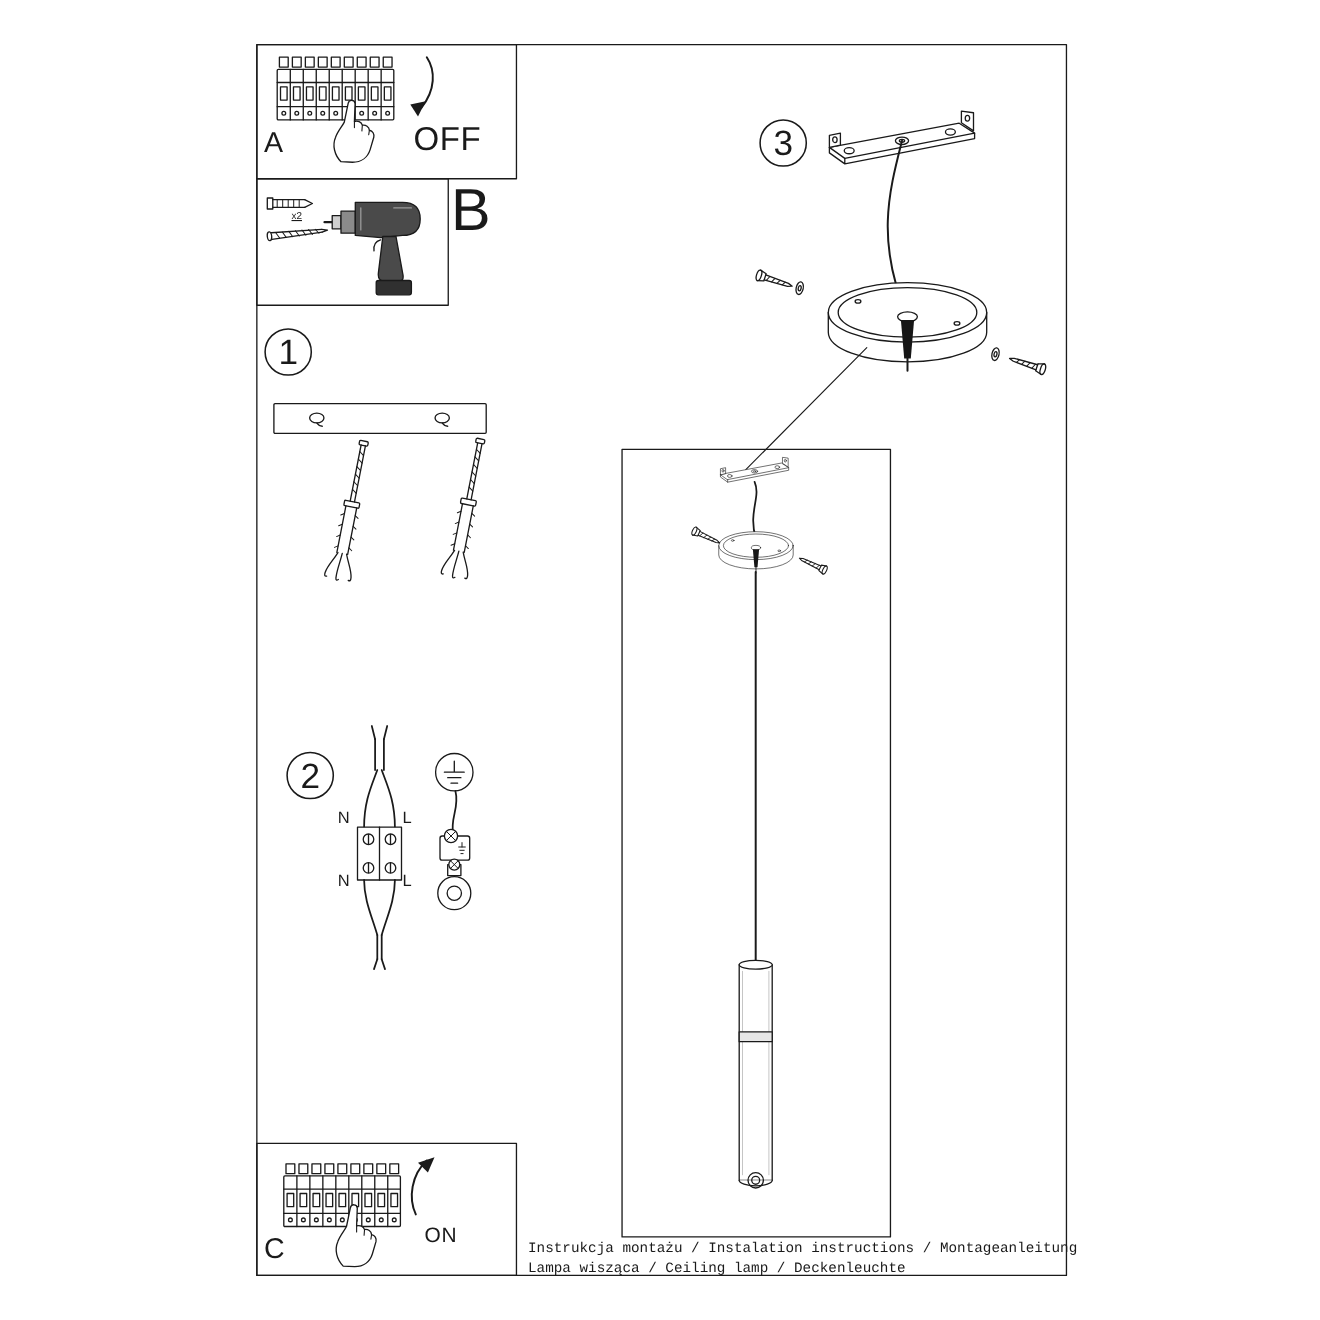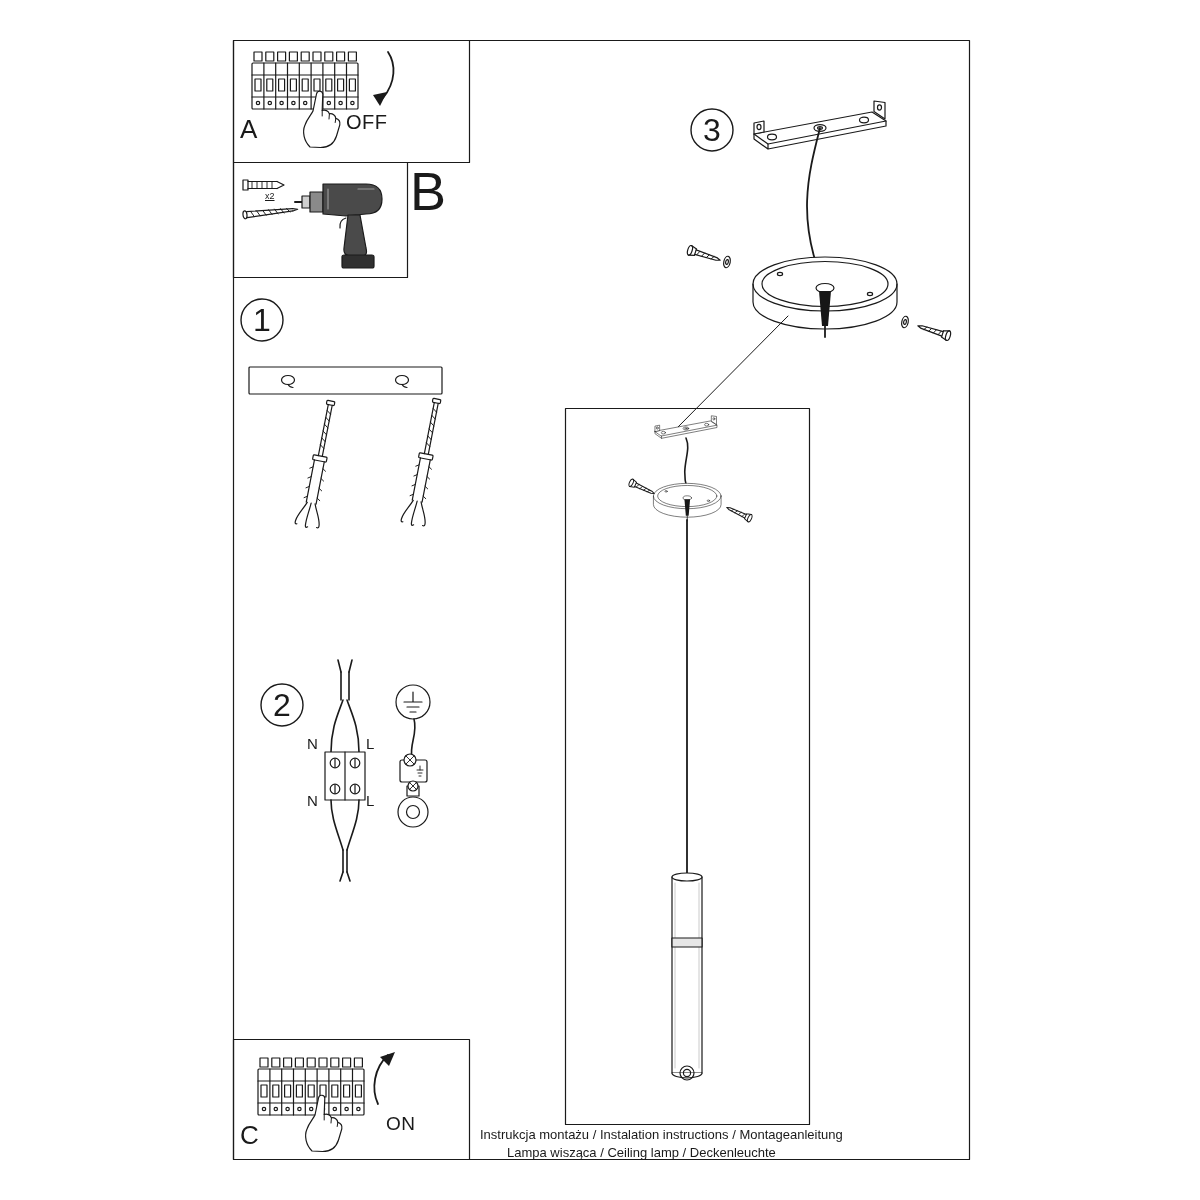--- a/index.html
+++ b/index.html
@@ -2,21 +2,21 @@
 <html><head>
 <meta charset="utf-8">
 <style>
   * { margin:0; padding:0; box-sizing:border-box; }
   html,body { width:1200px; height:1200px; background:#fff; }
   body { font-family:"Liberation Sans", sans-serif; color:#1a1a1a; }
   .page { position:relative; width:1200px; height:1200px; background:#fff; overflow:hidden; }
   .art  { position:absolute; left:0; top:0; }
   .t    { position:absolute; white-space:nowrap; line-height:1; color:#1a1a1a; }
   .num  { position:absolute; width:44px; height:44px; line-height:44px; text-align:center; font-size:32px; }
-  .footer-line { font-size:13px; line-height:15px; }
+  .footer-line { font-size:13px; line-height:15px;font-family:Liberation Mono, monospace; }
 </style>
 </head>
 <body>
 
 <div class="page">
 
   <svg class="art" width="1200" height="1200" viewBox="0 0 1200 1200" stroke="#1a1a1a" fill="none" stroke-width="1.2" stroke-linecap="round" stroke-linejoin="round">
 
     <defs>
       <g id="bkmod">
@@ -219,33 +219,33 @@
       <use href="#breaker" transform="translate(256,1056)"></use>
       <use href="#hand" transform="translate(299,1090)"></use>
       <g transform="translate(370,1052)">
         <path d="M8,52 C1,37 4,16 18,3" stroke-width="1.8"></path>
         <polygon points="25,0 10,5 19,14" fill="#1a1a1a" stroke="none"></polygon>
       </g>
     </g>
   </svg>
 
   <span class="t" style="left:240px; top:116px; font-size:26px;">A</span>
-  <span class="t" style="left:346px; top:112px; font-size:20px; letter-spacing:0.5px;">OFF</span>
+  <span class="t" style="left:376px; top:112px; font-size:30px; letter-spacing:0.5px;">OFF</span>
 
   <span class="t" style="left:410px; top:164px; font-size:54px;">B</span>
   <span class="t" style="left:265px; top:192px; font-size:9px;text-decoration:underline;">x2</span>
 
   <span class="t num" style="left:240px; top:298px;">1</span>
   <span class="t num" style="left:260px; top:683px;">2</span>
   <span class="t num" style="left:690px; top:108px;">3</span>
 
   <span class="t" style="left:307px; top:736px; font-size:15px;">N</span>
   <span class="t" style="left:366px; top:736px; font-size:15px;">L</span>
   <span class="t" style="left:307px; top:793px; font-size:15px;">N</span>
   <span class="t" style="left:366px; top:793px; font-size:15px;">L</span>
 
   <span class="t" style="left:240px; top:1122px; font-size:26px;">C</span>
   <span class="t" style="left:386px; top:1114px; font-size:19px; letter-spacing:0.5px;">ON</span>
 
   <span class="t footer-line" style="left:480px; top:1127px;">Instrukcja montażu / Instalation instructions / Montageanleitung</span>
-  <span class="t footer-line" style="left:480px; top:1145px;margin-left:27px;">Lampa wisząca / Ceiling lamp / Deckenleuchte</span>
+  <span class="t footer-line" style="left:480px; top:1145px;">Lampa wisząca / Ceiling lamp / Deckenleuchte</span>
 
 </div>
 
 </body></html>

